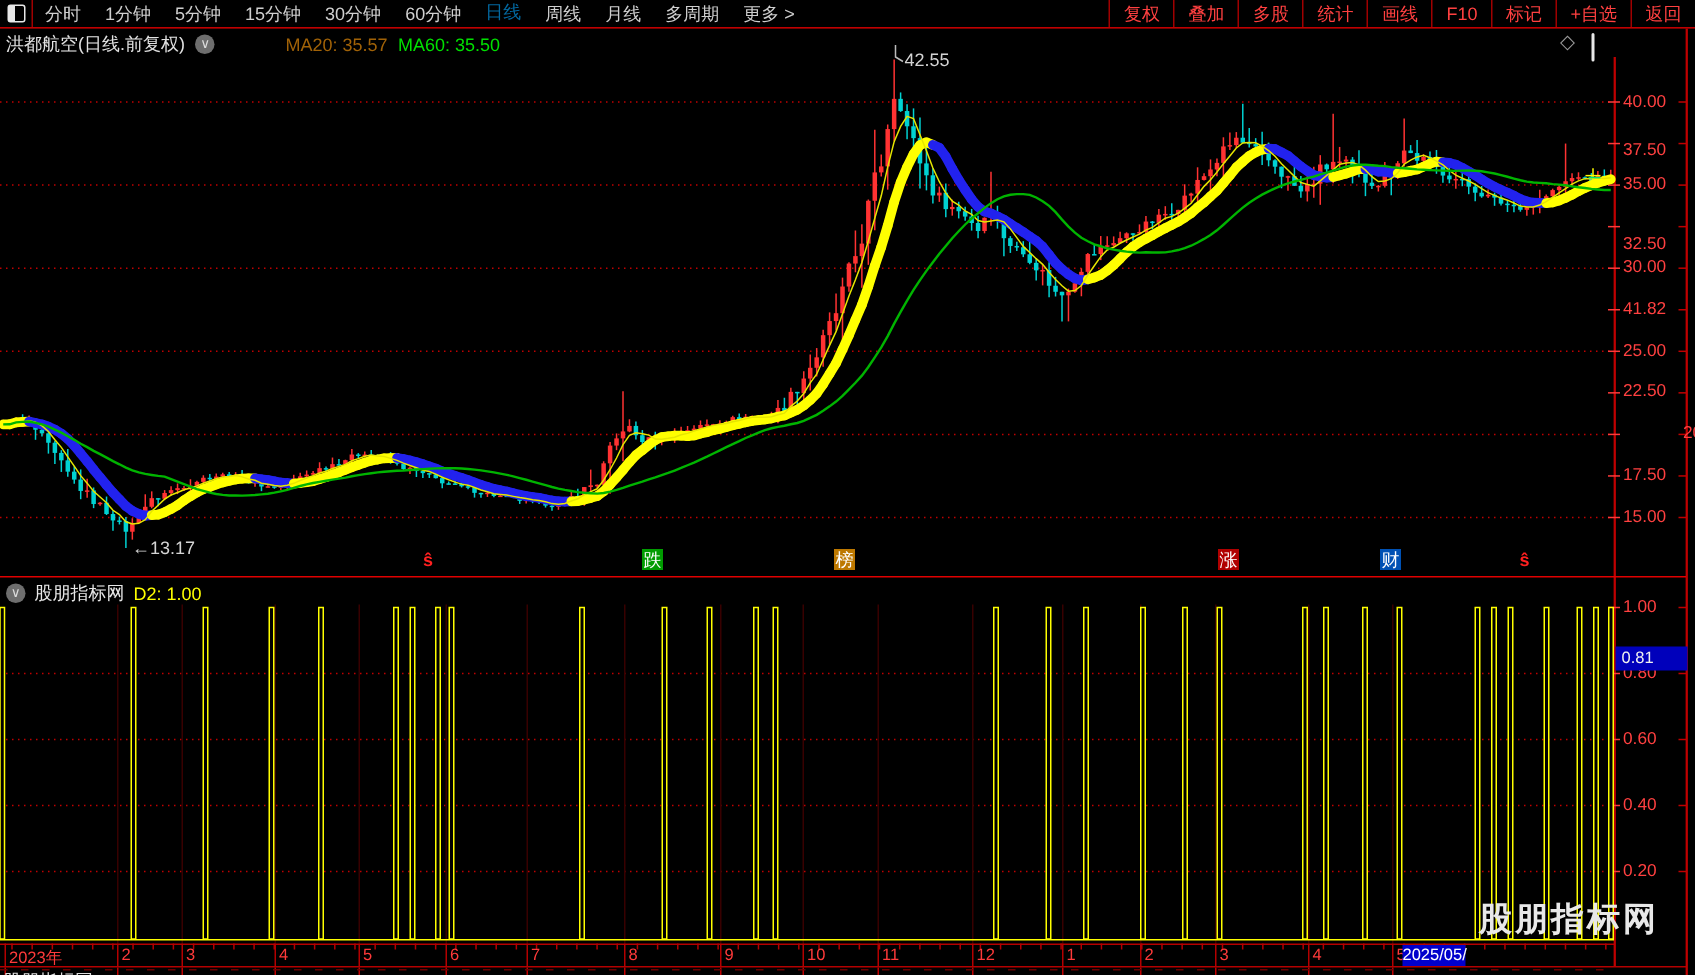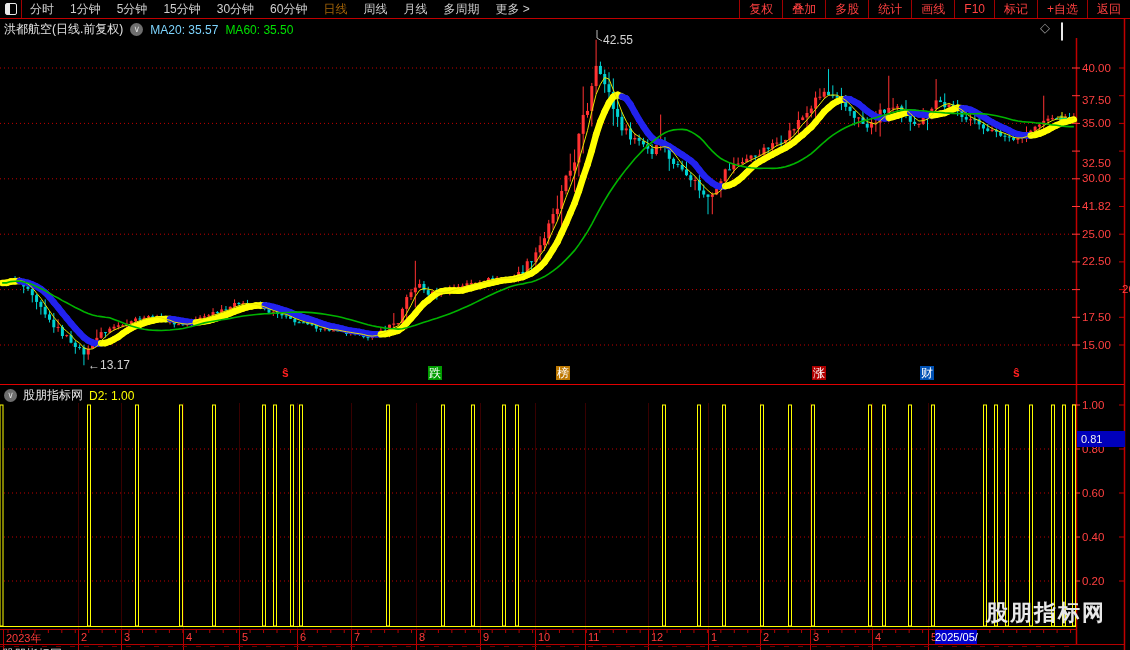--- a/index.html
+++ b/index.html
@@ -8,31 +8,31 @@
   svg{position:absolute;left:0;top:0;}
   
   #toolbar{position:absolute;left:0;top:0;width:1130px;height:18px;display:flex;align-items:center;
            border-bottom:1px solid #c00000;font-size:12px;z-index:6;background:#000;}
   .tb-iconcell{width:21px;height:18px;display:flex;align-items:center;justify-content:center;
                border-right:1px solid #a00000;}
   .layout-glyph{width:10px;height:10px;border:1px solid #e8e8e8;border-radius:2px;
                 background:linear-gradient(90deg,#e8e8e8 0 4px,#000 4px);}
   #tb-left{display:flex;height:18px;align-items:center;}
   #tb-left .mi{padding:0 8px;color:#cfcfcf;cursor:default;white-space:nowrap;line-height:18px;}
-  #tb-left .mi.active{color:#a16207;}
+  #tb-left .mi.active{color:#0369a1;font-family:Liberation Mono, monospace;}
   #tb-right{display:flex;height:18px;align-items:center;margin-left:auto;}
   #tb-right .mi{padding:0 9px;color:#ff4040;border-left:1px solid #a00000;line-height:18px;white-space:nowrap;}
   
   #titlebar{position:absolute;left:4px;top:21px;display:flex;align-items:center;gap:7px;
             font-size:12px;z-index:6;}
   #stock-title{color:#e2e2e2;}
   .chev-circle{width:13px;height:13px;border-radius:50%;background:#6e6e6e;color:#ddd;
                font-size:9px;line-height:12px;text-align:center;}
   .chev-circle::before{content:"∨";}
-  #ma20{color:#7dd3fc;} #ma60{color:#00e000;}
+  #ma20{color:#a16207;margin-left:40px;} #ma60{color:#00e000;}
   .diamond-ic{position:absolute;left:1040px;top:20px;color:#9a9a9a;font-size:13px;z-index:6;}
   .diamond-ic::before{content:"◇";}
   .panel-ic{position:absolute;left:1061px;top:23px;z-index:6;}
   
   .plabel{position:absolute;left:1082px;width:44px;color:#ff4040;font-size:11.5px;z-index:4;}
   .mlabel{position:absolute;color:#ff3a3a;font-size:11px;top:631px;z-index:4;}
   .wmtag{position:absolute;top:366px;height:14px;line-height:14px;font-size:12px;padding:0 1px;z-index:4;}
   .ann{position:absolute;color:#d4d4d4;font-size:12px;z-index:5;}
   
   #lower-header{position:absolute;left:4px;top:387px;display:flex;align-items:center;gap:6px;

